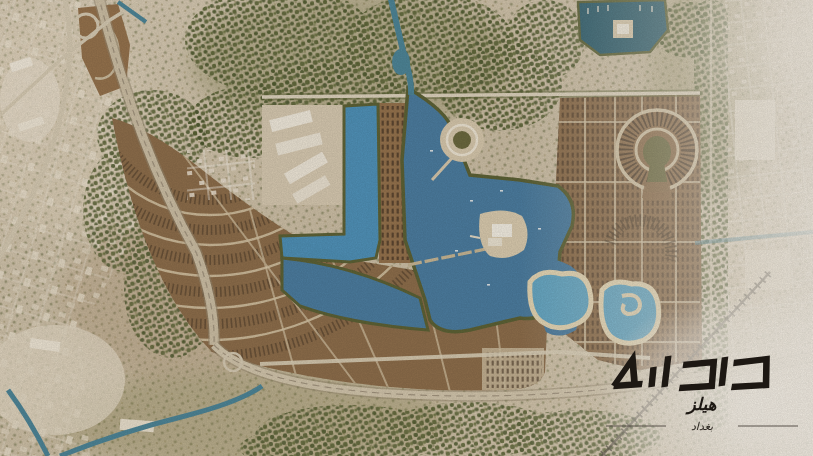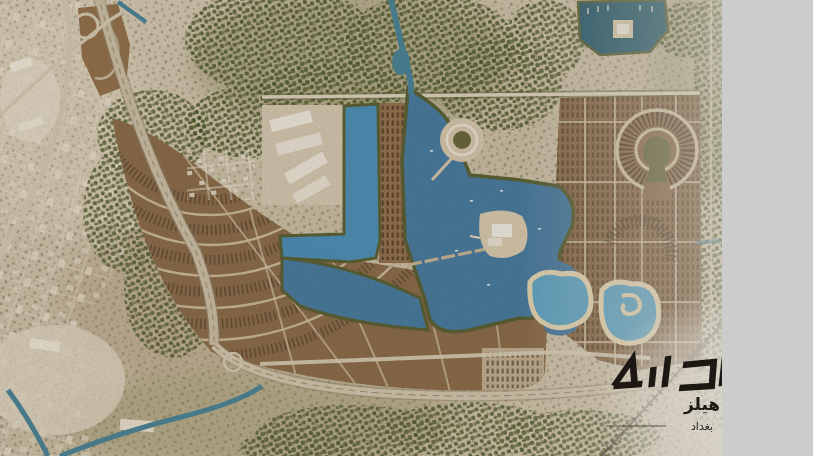--- a/index.html
+++ b/index.html
@@ -1,17 +1,17 @@
 <!DOCTYPE html>
 <html><head>
 <meta charset="utf-8">
 <style>
   html,body{margin:0;padding:0;background:#ccc;}
-  .stage{position:relative;width:722px;height:456px;overflow:hidden;
-         font-family:"DejaVu Sans",sans-serif;}
+  .stage{position:relative;width:813px;height:456px;overflow:hidden;
+         font-family:"DejaVu Sans",sans-serif;font-style:italic;}
   svg{display:block}
   text{font-family:"DejaVu Sans",sans-serif;}
 </style>
 </head>
 <body>
 
 <div class="stage">
 <svg width="813" height="456" viewBox="0 0 813 456" xmlns="http://www.w3.org/2000/svg">
   <defs>
     <linearGradient id="gBase" x1="0" y1="0" x2="1" y2="1">

